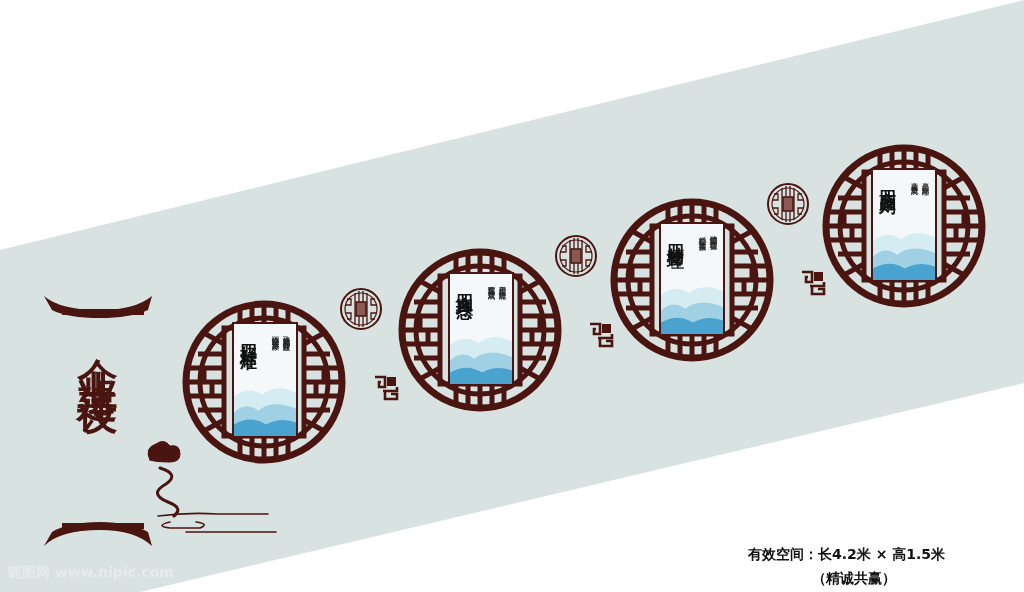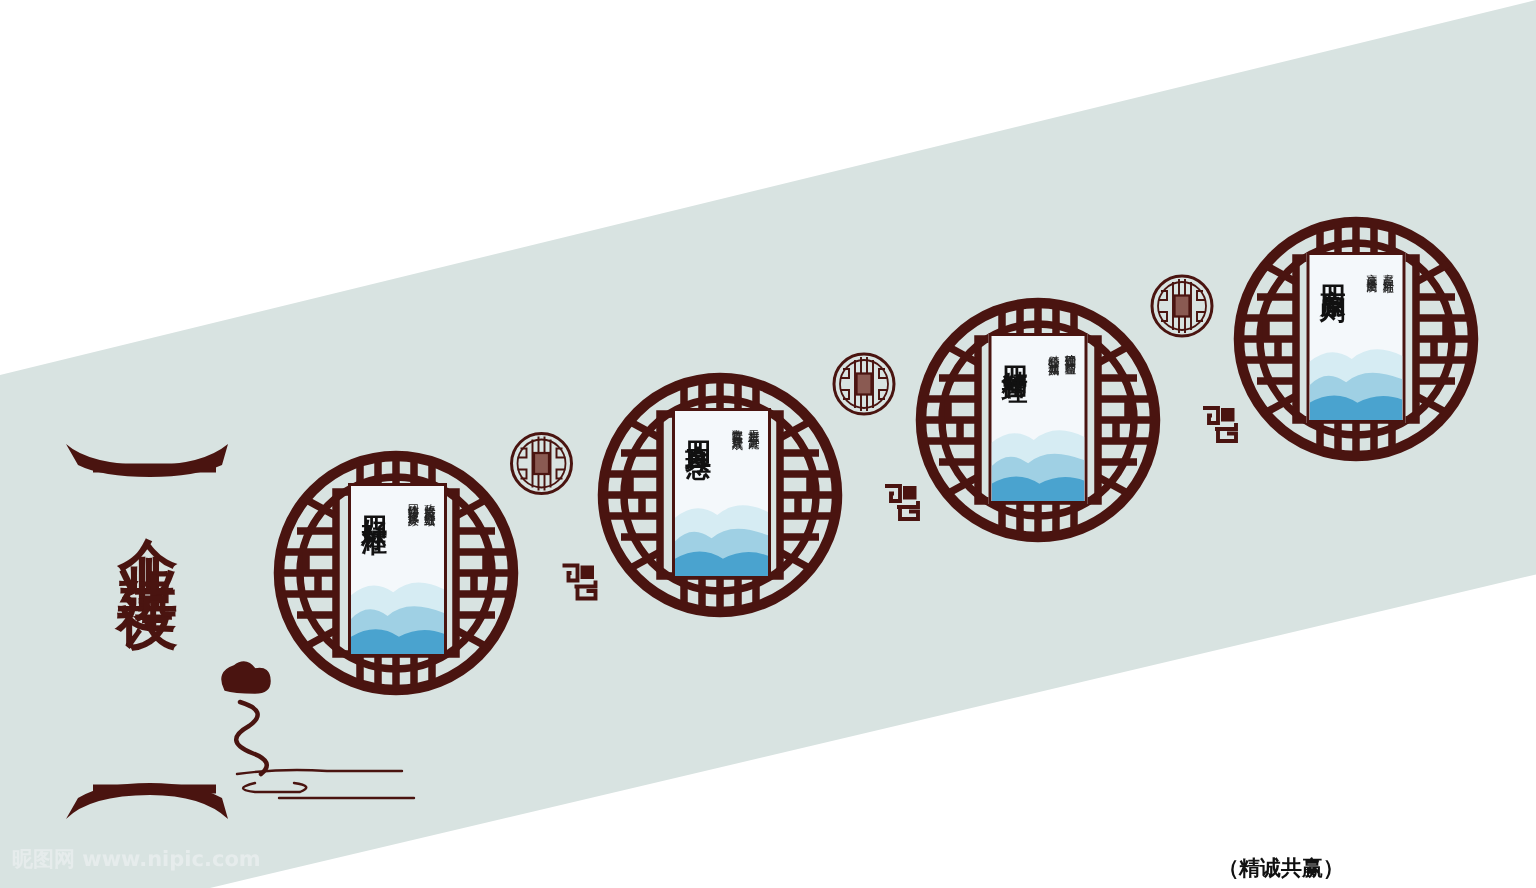--- a/index.html
+++ b/index.html
@@ -161,16 +161,17 @@
       <path d="M0,46 Q12,34 26,44 Q40,32 66,42 V70 H0Z" fill="#9fd0e4"></path>
       <path d="M0,58 Q18,48 34,58 Q50,50 66,56 V70 H0Z" fill="#4aa3cf"></path>
     </svg>
     <span class="title">四高原则</span>
     <span class="col" style="right:6px;">高起点 高标准</span>
     <span class="col" style="right:17px;">高速度 高质量</span>
   </div>
 
   <div class="vtitle" style="left:78px;top:326px;">企业建设</div>
 
+  <div class="spec" style="left:748px;top:546px;">有效空间：长4.2米 × 高1.5米</div>
   <div class="spec" style="left:812px;top:570px;">（精诚共赢）</div>
   <div class="wm" style="left:8px;top:564px;">昵图网 www.nipic.com</div>
 
 </div>
 
 </body></html>

